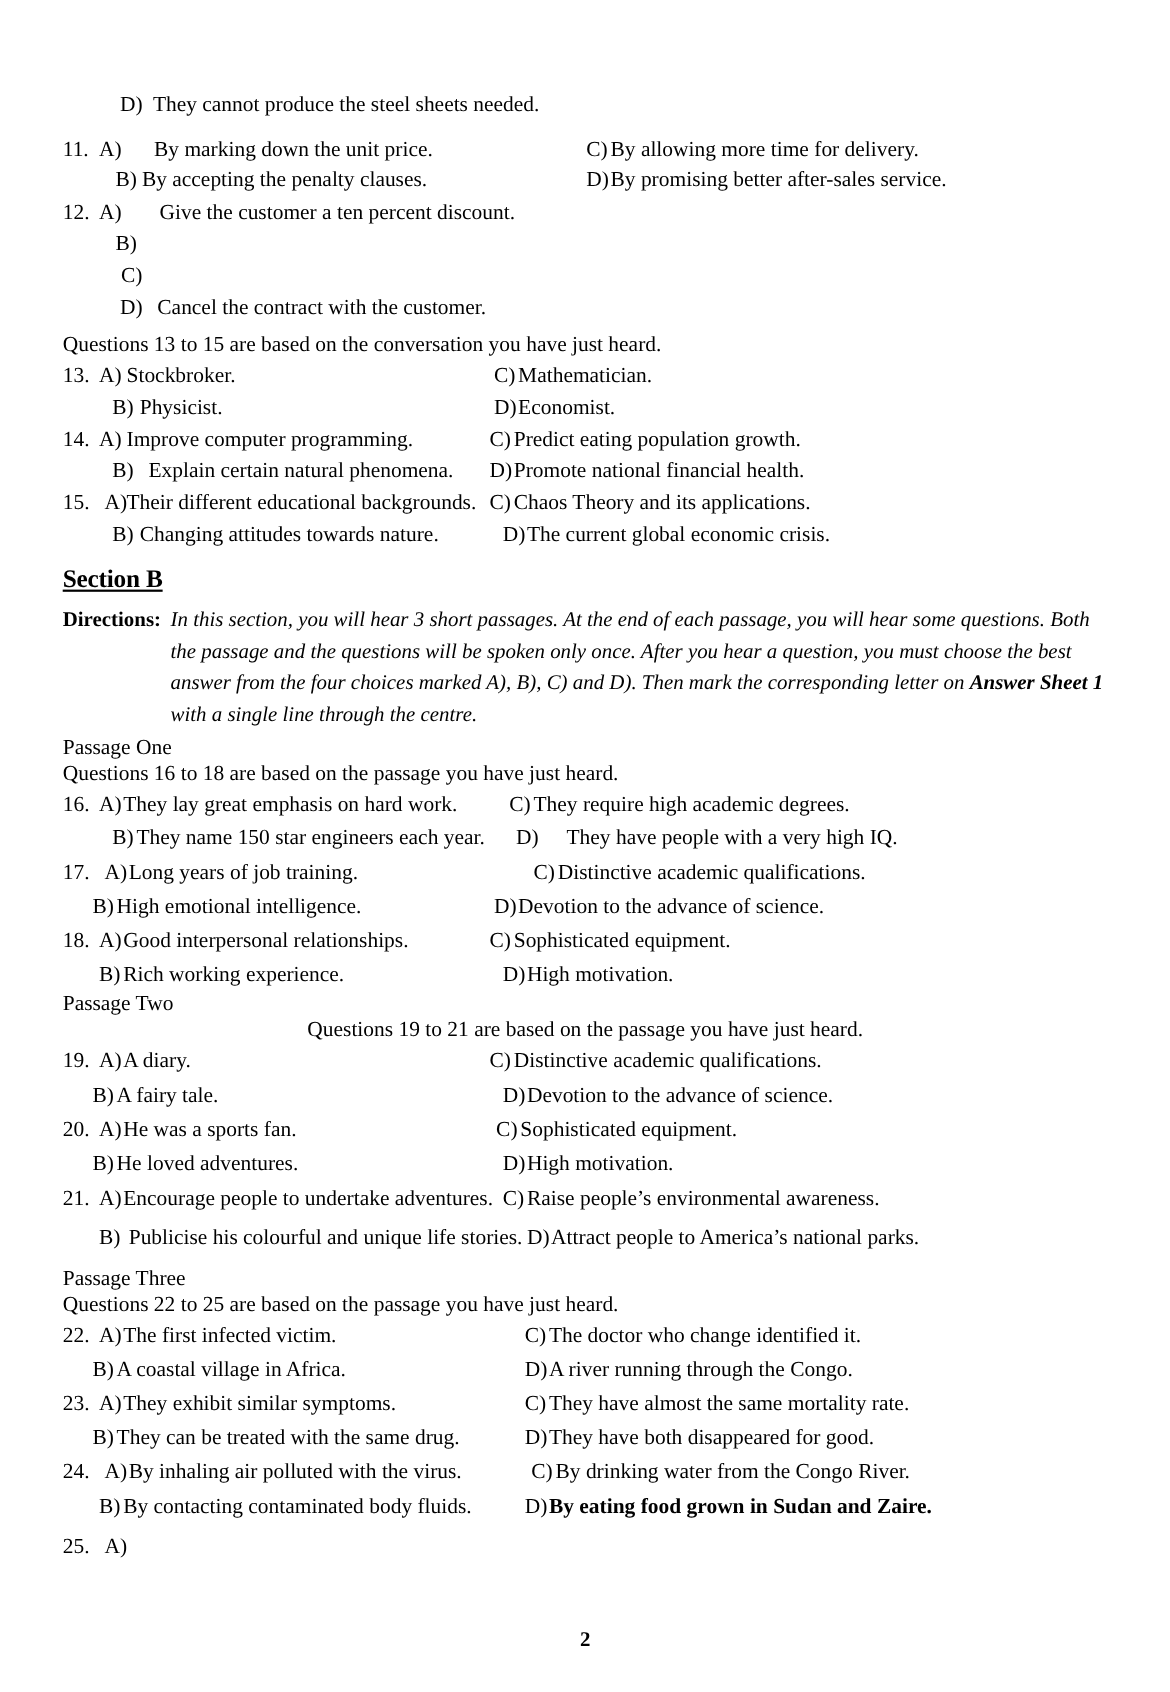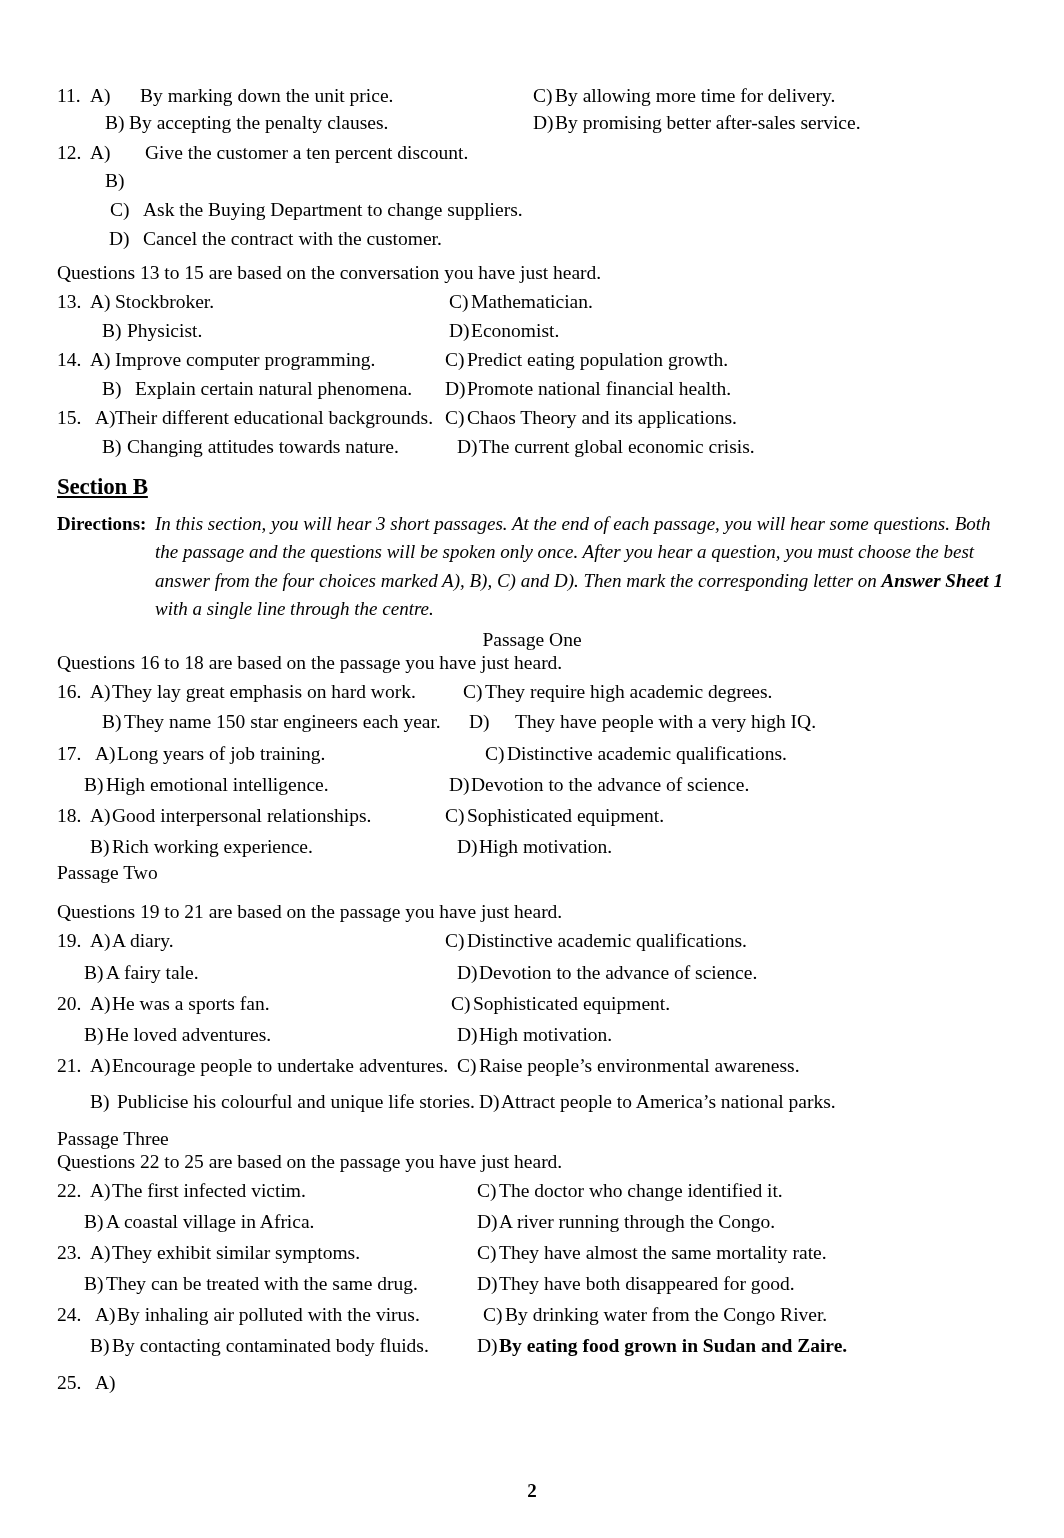--- a/index.html
+++ b/index.html
@@ -87,20 +87,21 @@
     font-size: 19px;
     font-weight: bold;
   }
 </style>
 </head>
 <body>
 
 <div class="page">
   <div class="content">
 
+    <div class="line" style="padding-left:52px; margin-bottom:21px;"><span>D)</span>  <span>They cannot produce the steel sheets needed.</span></div>
 
     <div class="row" style="height:27px;">
       <span class="col-l">11.</span>
       <span class="col-l" style="left:33px;">A)</span>
       <span class="col-l" style="left:83px;">By marking down the unit price.</span>
       <span class="col-r" style="left:476px;">C)</span>
       <span class="col-r" style="left:498px;">By allowing more time for delivery.</span>
     </div>
     <div class="row" style="height:30px;">
       <span class="col-l" style="left:48px;">B)</span>
@@ -112,21 +113,20 @@
     <div class="row" style="height:28px;">
       <span class="col-l">12.</span>
       <span class="col-l" style="left:33px;">A)</span>
       <span class="col-l" style="left:88px;">Give the customer a ten percent discount.</span>
     </div>
     <div class="row" style="height:29px;">
       <span class="col-l" style="left:48px;">B)</span>
     </div>
     <div class="row" style="height:29px;">
       <span class="col-l" style="left:53px;">C)</span>
-      <span class="col-l" style="left:86px;">Ask the Buying Department to change suppliers.</span>
     </div>
     <div class="row" style="height:34px;">
       <span class="col-l" style="left:52px;">D)</span>
       <span class="col-l" style="left:86px;">Cancel the contract with the customer.</span>
     </div>
 
     <div class="line" style="margin-bottom:9px;">Questions 13 to 15 are based on the conversation you have just heard.</div>
 
     <div class="row" style="height:29px;">
       <span class="col-l">13.</span>
@@ -172,21 +172,21 @@
 
     <div style="margin-top:2px; margin-bottom:10px;">
       <span class="section-heading">Section B</span>
     </div>
 
     <div class="directions" style="margin-bottom:6px;">
       <span class="dir-label">Directions:</span>
       <div class="dir-body"><span>In this section, you will hear 3 short passages. At the end of each passage, you will hear some questions. Both the passage and the questions will be spoken only once. After you hear a question, you must choose the best answer from the four choices marked A), B), C) and D). Then mark the corresponding letter on </span><b>Answer Sheet 1</b><span> with a single line through the centre.</span></div>
     </div>
 
-    <div class="line" style="margin-bottom:4px;text-align:center;">Passage One</div>
+    <div class="line" style="margin-bottom:4px;">Passage One</div>
     <div class="line" style="margin-bottom:9px;">Questions 16 to 18 are based on the passage you have just heard.</div>
 
     <div class="row" style="height:30px;">
       <span class="col-l">16.</span>
       <span class="col-l" style="left:33px;">A)</span>
       <span class="col-l" style="left:55px;">They lay great emphasis on hard work.</span>
       <span class="col-r" style="left:406px;">C)</span>
       <span class="col-r" style="left:428px;">They require high academic degrees.</span>
     </div>
     <div class="row" style="height:32px;">
@@ -217,22 +217,22 @@
       <span class="col-r" style="left:388px;">C)</span>
       <span class="col-r" style="left:410px;">Sophisticated equipment.</span>
     </div>
     <div class="row" style="height:26px;">
       <span class="col-l" style="left:33px;">B)</span>
       <span class="col-l" style="left:55px;">Rich working experience.</span>
       <span class="col-r" style="left:400px;">D)</span>
       <span class="col-r" style="left:422px;">High motivation.</span>
     </div>
 
-    <div class="line" style="margin-bottom:20px;">Passage Two</div>
-    <div class="line" style="margin-bottom:9px;">Questions 19 to 21 are based on the passage you have just heard.</div>
+    <div class="line" style="margin-bottom:4px;">Passage Two</div>
+    <div class="line" style="margin-bottom:9px;text-align:center;">Questions 19 to 21 are based on the passage you have just heard.</div>
 
     <div class="row" style="height:32px;">
       <span class="col-l">19.</span>
       <span class="col-l" style="left:33px;">A)</span>
       <span class="col-l" style="left:55px;">A diary.</span>
       <span class="col-r" style="left:388px;">C)</span>
       <span class="col-r" style="left:410px;">Distinctive academic qualifications.</span>
     </div>
     <div class="row" style="height:31px;">
       <span class="col-l" style="left:27px;">B)</span>

